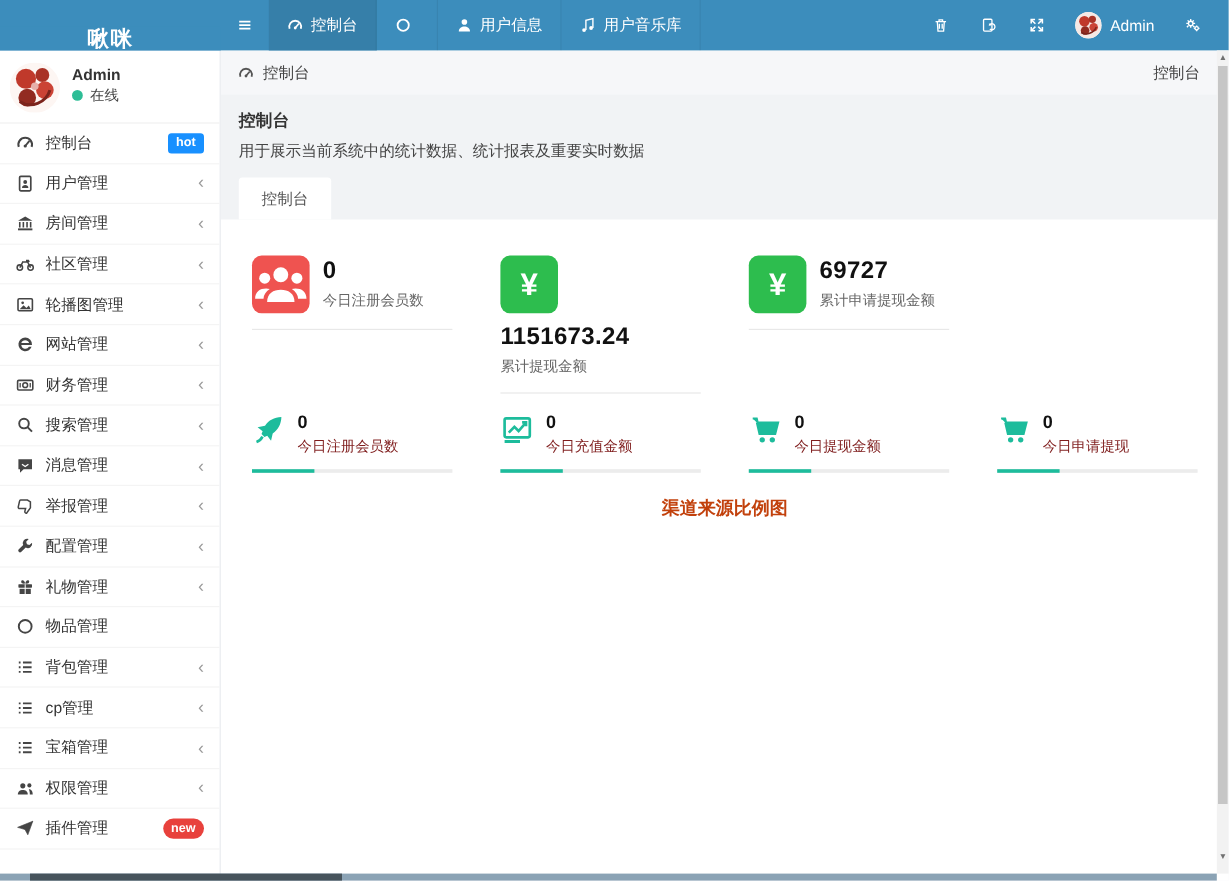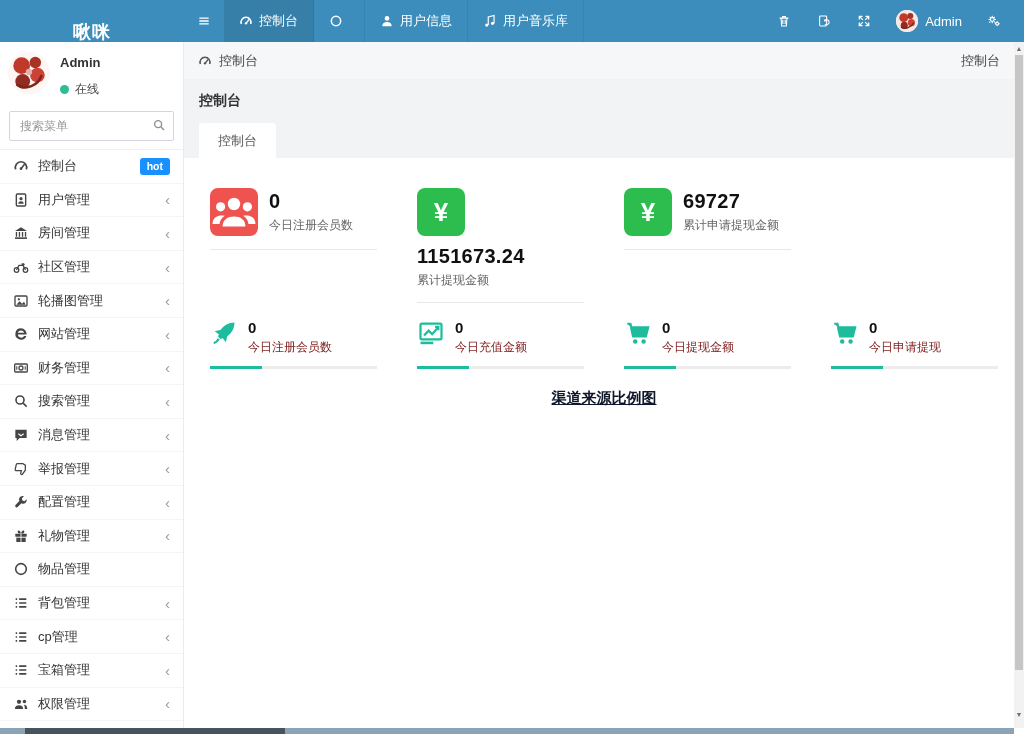--- a/index.html
+++ b/index.html
@@ -17,21 +17,21 @@
   .navbar-right { margin-left:auto; display:flex; align-items:center; color:#fff; padding-right:10px; }
   .navbar-right .nav-btn svg { width:15px; height:15px; }
   .nav-user { display:flex; align-items:center; gap:7px; padding:0 12px; font-size:13px; }
   .avatar-sm { width:22px; height:22px; border-radius:50%; background:#fff; overflow:hidden; }
 
   
   .sidebar { position:absolute; top:42px; left:0; bottom:0; width:184px; background:#fff; border-right:1px solid #e9ecef; z-index:4; }
   .user-panel { display:flex; gap:10px; padding:10px 10px 8px 8px; align-items:flex-start; }
   .avatar-lg { width:42px; height:42px; border-radius:50%; overflow:hidden; }
   .user-name { font-weight:bold; font-size:13px; color:#333; margin-top:3px; }
-  .user-status { display:flex; align-items:center; gap:6px; font-size:12px; color:#444; margin-top:11px; }
+  .user-status { display:flex; align-items:center; gap:6px; font-size:12px; color:#444; margin-top:1px; }
   .status-dot { width:9px; height:9px; border-radius:50%; background:#2dbd96; }
   .search-wrap { margin:5px 9px 8px 9px; position:relative; }
   .search-wrap input { width:100%; height:30px; border:1px solid #d2d6de; border-radius:2px; padding:0 28px 0 10px; font-size:12px; color:#666; outline:none; background:#fff; font-family:inherit; }
   .search-wrap input::placeholder { color:#999; }
   .search-icon { position:absolute; right:8px; top:7px; color:#8a9199; }
   .search-icon svg { width:15px; height:15px; }
   .menu { list-style:none; border-top:1px solid #f0f0f0; }
   .menu-item { display:flex; align-items:center; gap:9px; padding:0 13px; height:33.6px; border-bottom:1px solid #f4f4f4; font-size:13px; color:#333; cursor:pointer; }
   .menu-item .micon { width:16px; color:#454545; flex:0 0 16px; }
   .menu-item .micon svg { width:14px; height:14px; }
@@ -65,21 +65,21 @@
 
   .stats-grid2 { display:grid; grid-template-columns:repeat(4,1fr); align-items:start; margin:16px 6px 0 6px; }
   .stat2-top { display:flex; gap:10px; align-items:flex-start; }
   .stat2-icon { color:#1dbc9c; flex:0 0 28px; }
   .stat2-icon svg { width:27px; height:27px; }
   .stat2-value { font-size:15px; font-weight:bold; color:#111; }
   .stat2-label { font-size:12px; color:#7f1d1d; margin-top:3px; }
   .stat2-bar { height:3px; background:#ececec; margin-top:10px; position:relative; }
   .stat2-bar .fill { position:absolute; left:0; top:0; bottom:0; width:31%; background:#1dbc9c; }
 
-  .chart-title { text-align:center; font-weight:bold; font-size:15px; color:#0f172a; margin-top:20px;text-decoration:underline; }
+  .chart-title { text-align:center; font-weight:bold; font-size:15px; color:#c2410c; margin-top:20px; }
 
   
   .v-scroll { position:absolute; top:42px; right:0; bottom:6px; width:10px; background:#f2f2f2; z-index:6; }
   .v-scroll .arrow { position:absolute; left:0; width:10px; height:11px; color:#707070; font-size:7px; text-align:center; line-height:11px; }
   .v-scroll .up { top:1px; } .v-scroll .down { bottom:8px; }
   .v-thumb { position:absolute; left:1px; right:1px; top:13px; height:615px; background:#c6c6c6; }
   .h-scroll { position:absolute; left:0; right:10px; bottom:0; height:6px; background:#8ba3b5; z-index:6; }
   .h-thumb { position:absolute; left:25px; width:260px; top:0; bottom:0; background:#47545c; }
 </style>
 </head>
@@ -196,29 +196,20 @@
         </svg>
     </span>
     <div>
       <div class="user-name">Admin</div>
       <div class="user-status">
         <span class="status-dot"></span>
         <span>在线</span>
       </div>
     </div>
   </div>
-  <div class="search-wrap">
-    <input type="text" placeholder="搜索菜单" style="">
-    <span class="search-icon">
-        <svg viewBox="0 0 24 24" width="14" height="14" style="width:100%;height:100%">
-          <circle cx="10.5" cy="10.5" r="6" fill="none" stroke="currentColor" stroke-width="2.4"></circle>
-          <line x1="15.2" y1="15.2" x2="20.5" y2="20.5" stroke="currentColor" stroke-width="2.4"></line>
-        </svg>
-      </span>
-  </div>
   <ul class="menu" id="sidebar-menu">
   <li class="menu-item">
     <span class="micon">
           <svg viewBox="0 0 24 24" width="14" height="14" style="width:100%;height:100%">
             <path d="M4 17a8.5 8.5 0 1 1 16 0" fill="none" stroke="currentColor" stroke-width="2.6"></path>
             <line x1="12" y1="16" x2="17.3" y2="9.5" stroke="currentColor" stroke-width="2.4"></line>
             <circle cx="12" cy="16" r="2" fill="currentColor"></circle>
           </svg>
         </span>
     <span>控制台</span>
@@ -442,20 +433,21 @@
             <circle cx="12" cy="16" r="2" fill="currentColor"></circle>
           </svg>
         </span>
       <span>控制台</span>
     </div>
     <span>控制台</span>
   </div>
 
   <div class="panel-intro">
     <div class="panel-title">控制台</div>
+    <div class="panel-desc">用于展示当前系统中的统计数据、统计报表及重要实时数据</div>
     <div class="tab-row">
       <div class="tab-active">控制台</div>
     </div>
   </div>
 
   <div class="content-white">
     <div class="stats-grid" id="stats-primary">
   <div class="stat-col layout-row">
     <div class="stat-top">
       <div class="stat-icon" style="background-color: rgb(239, 83, 80);">

